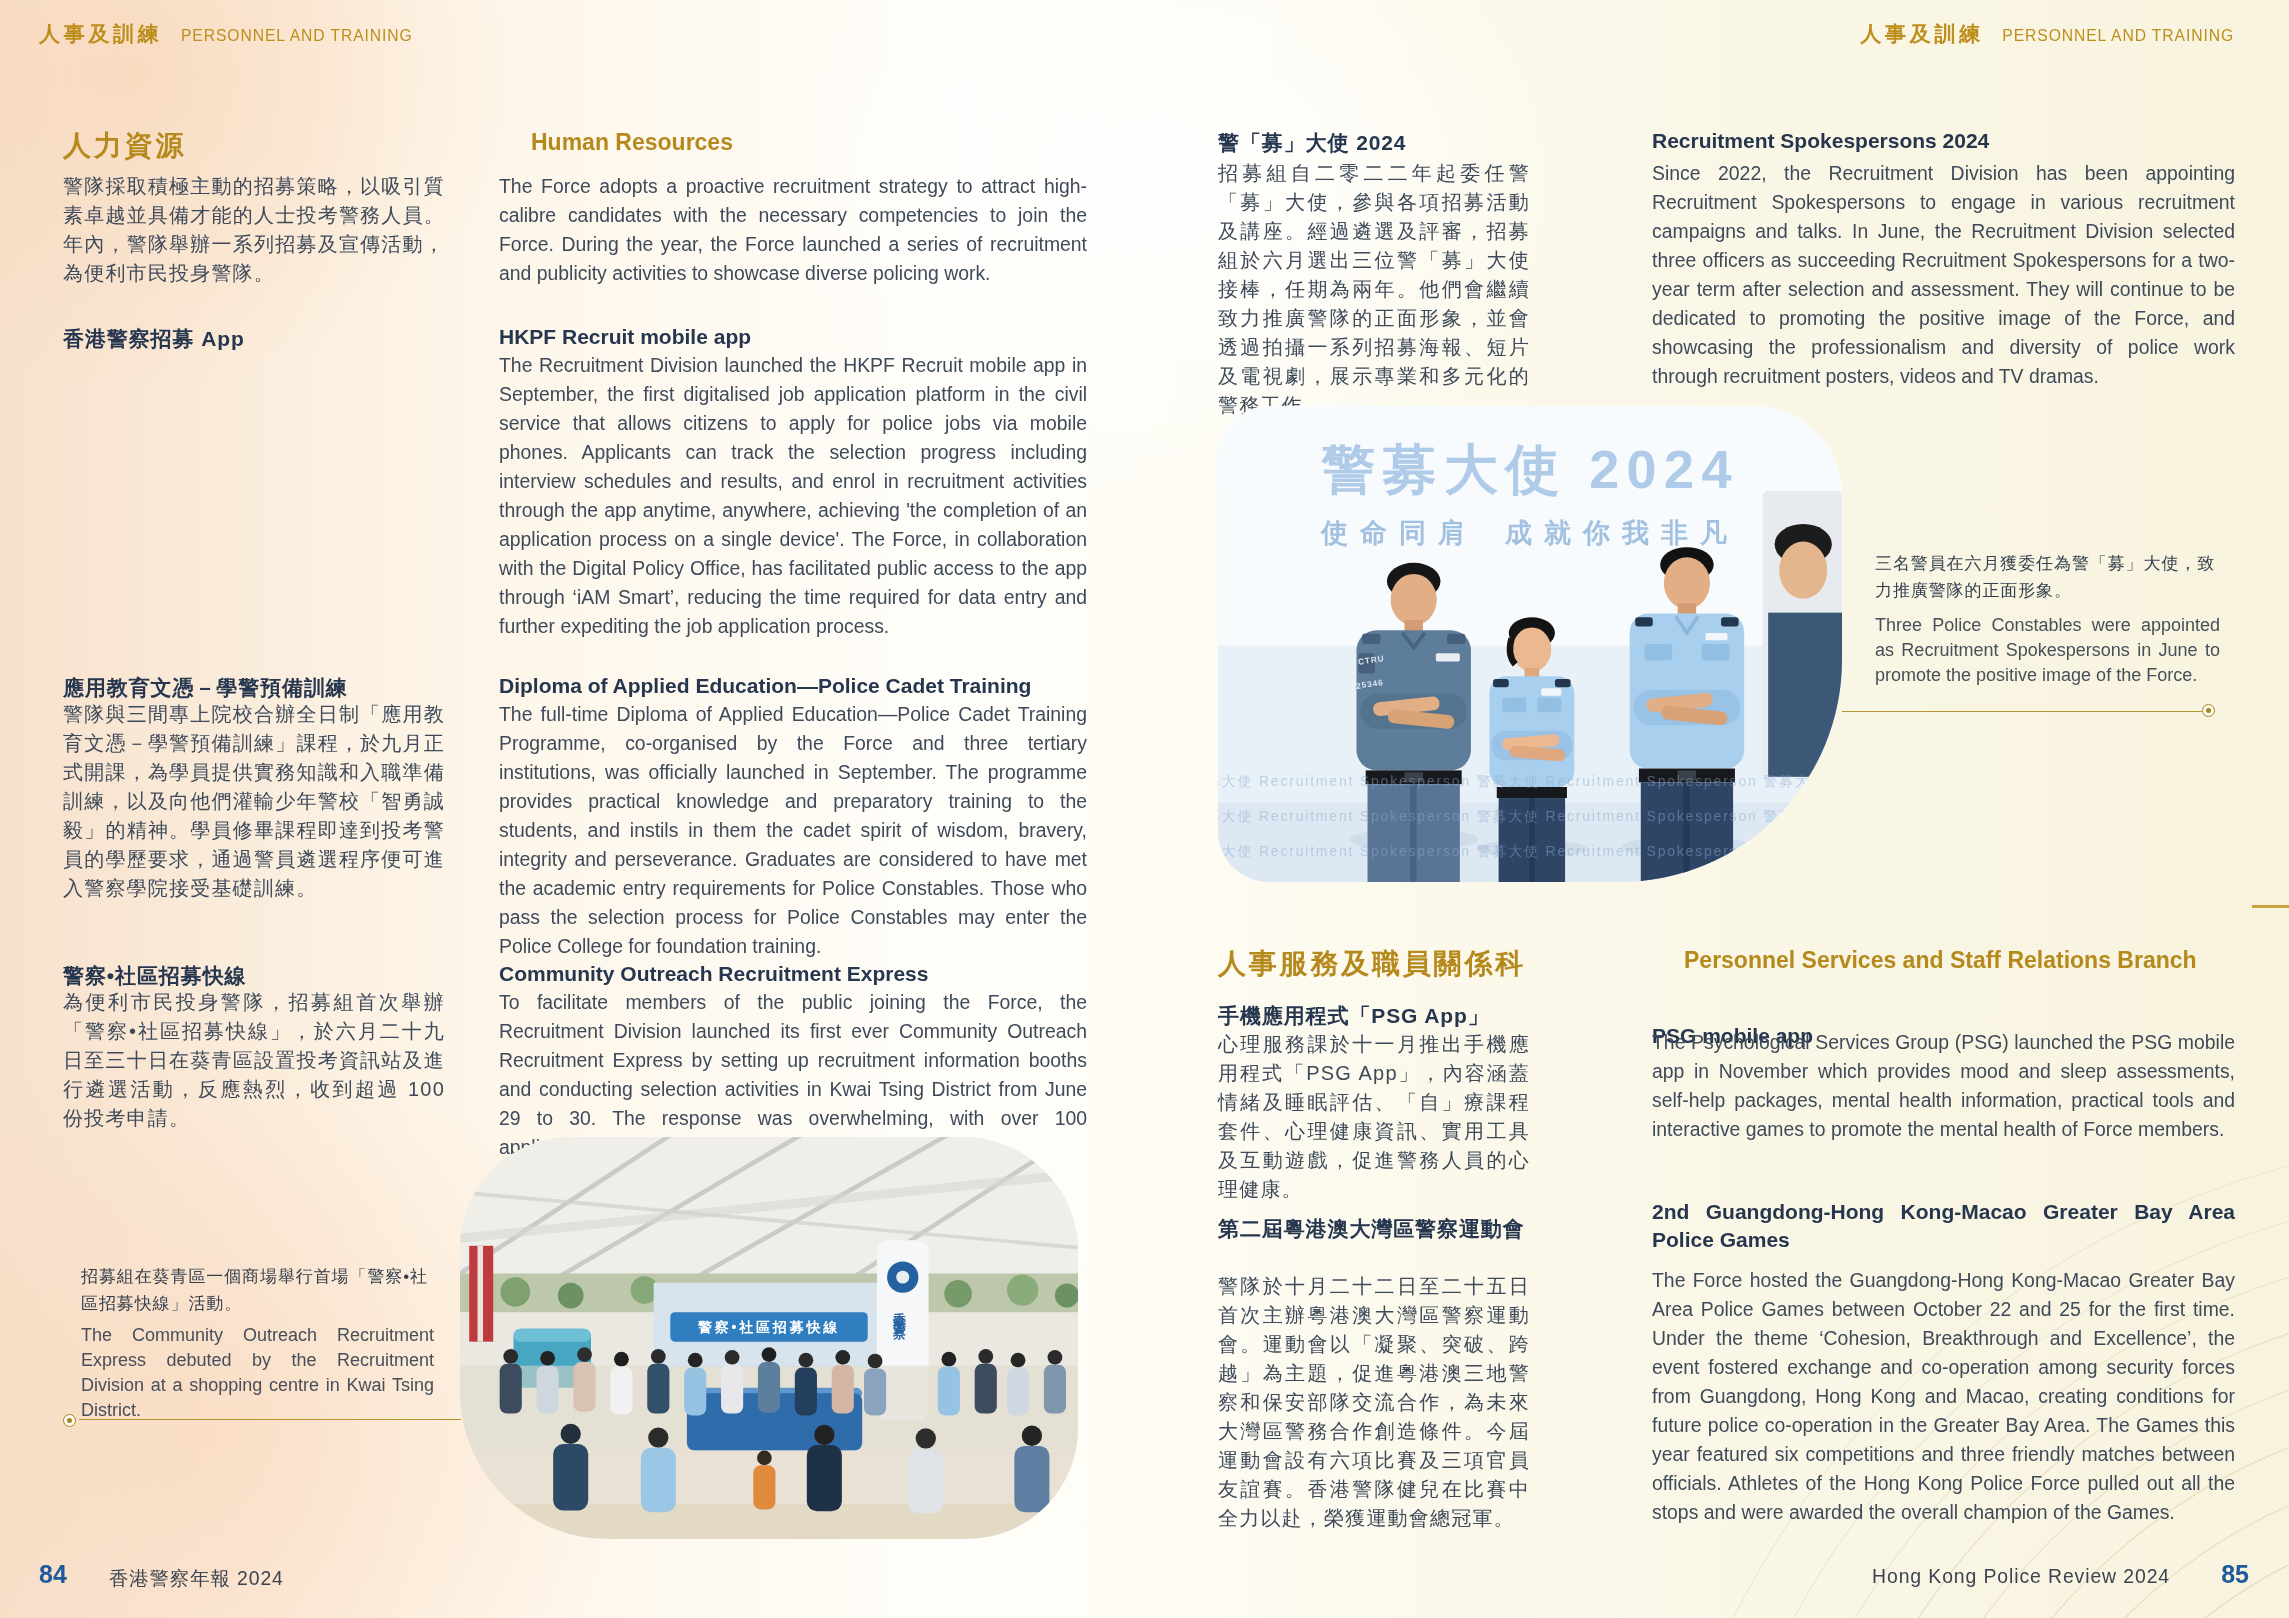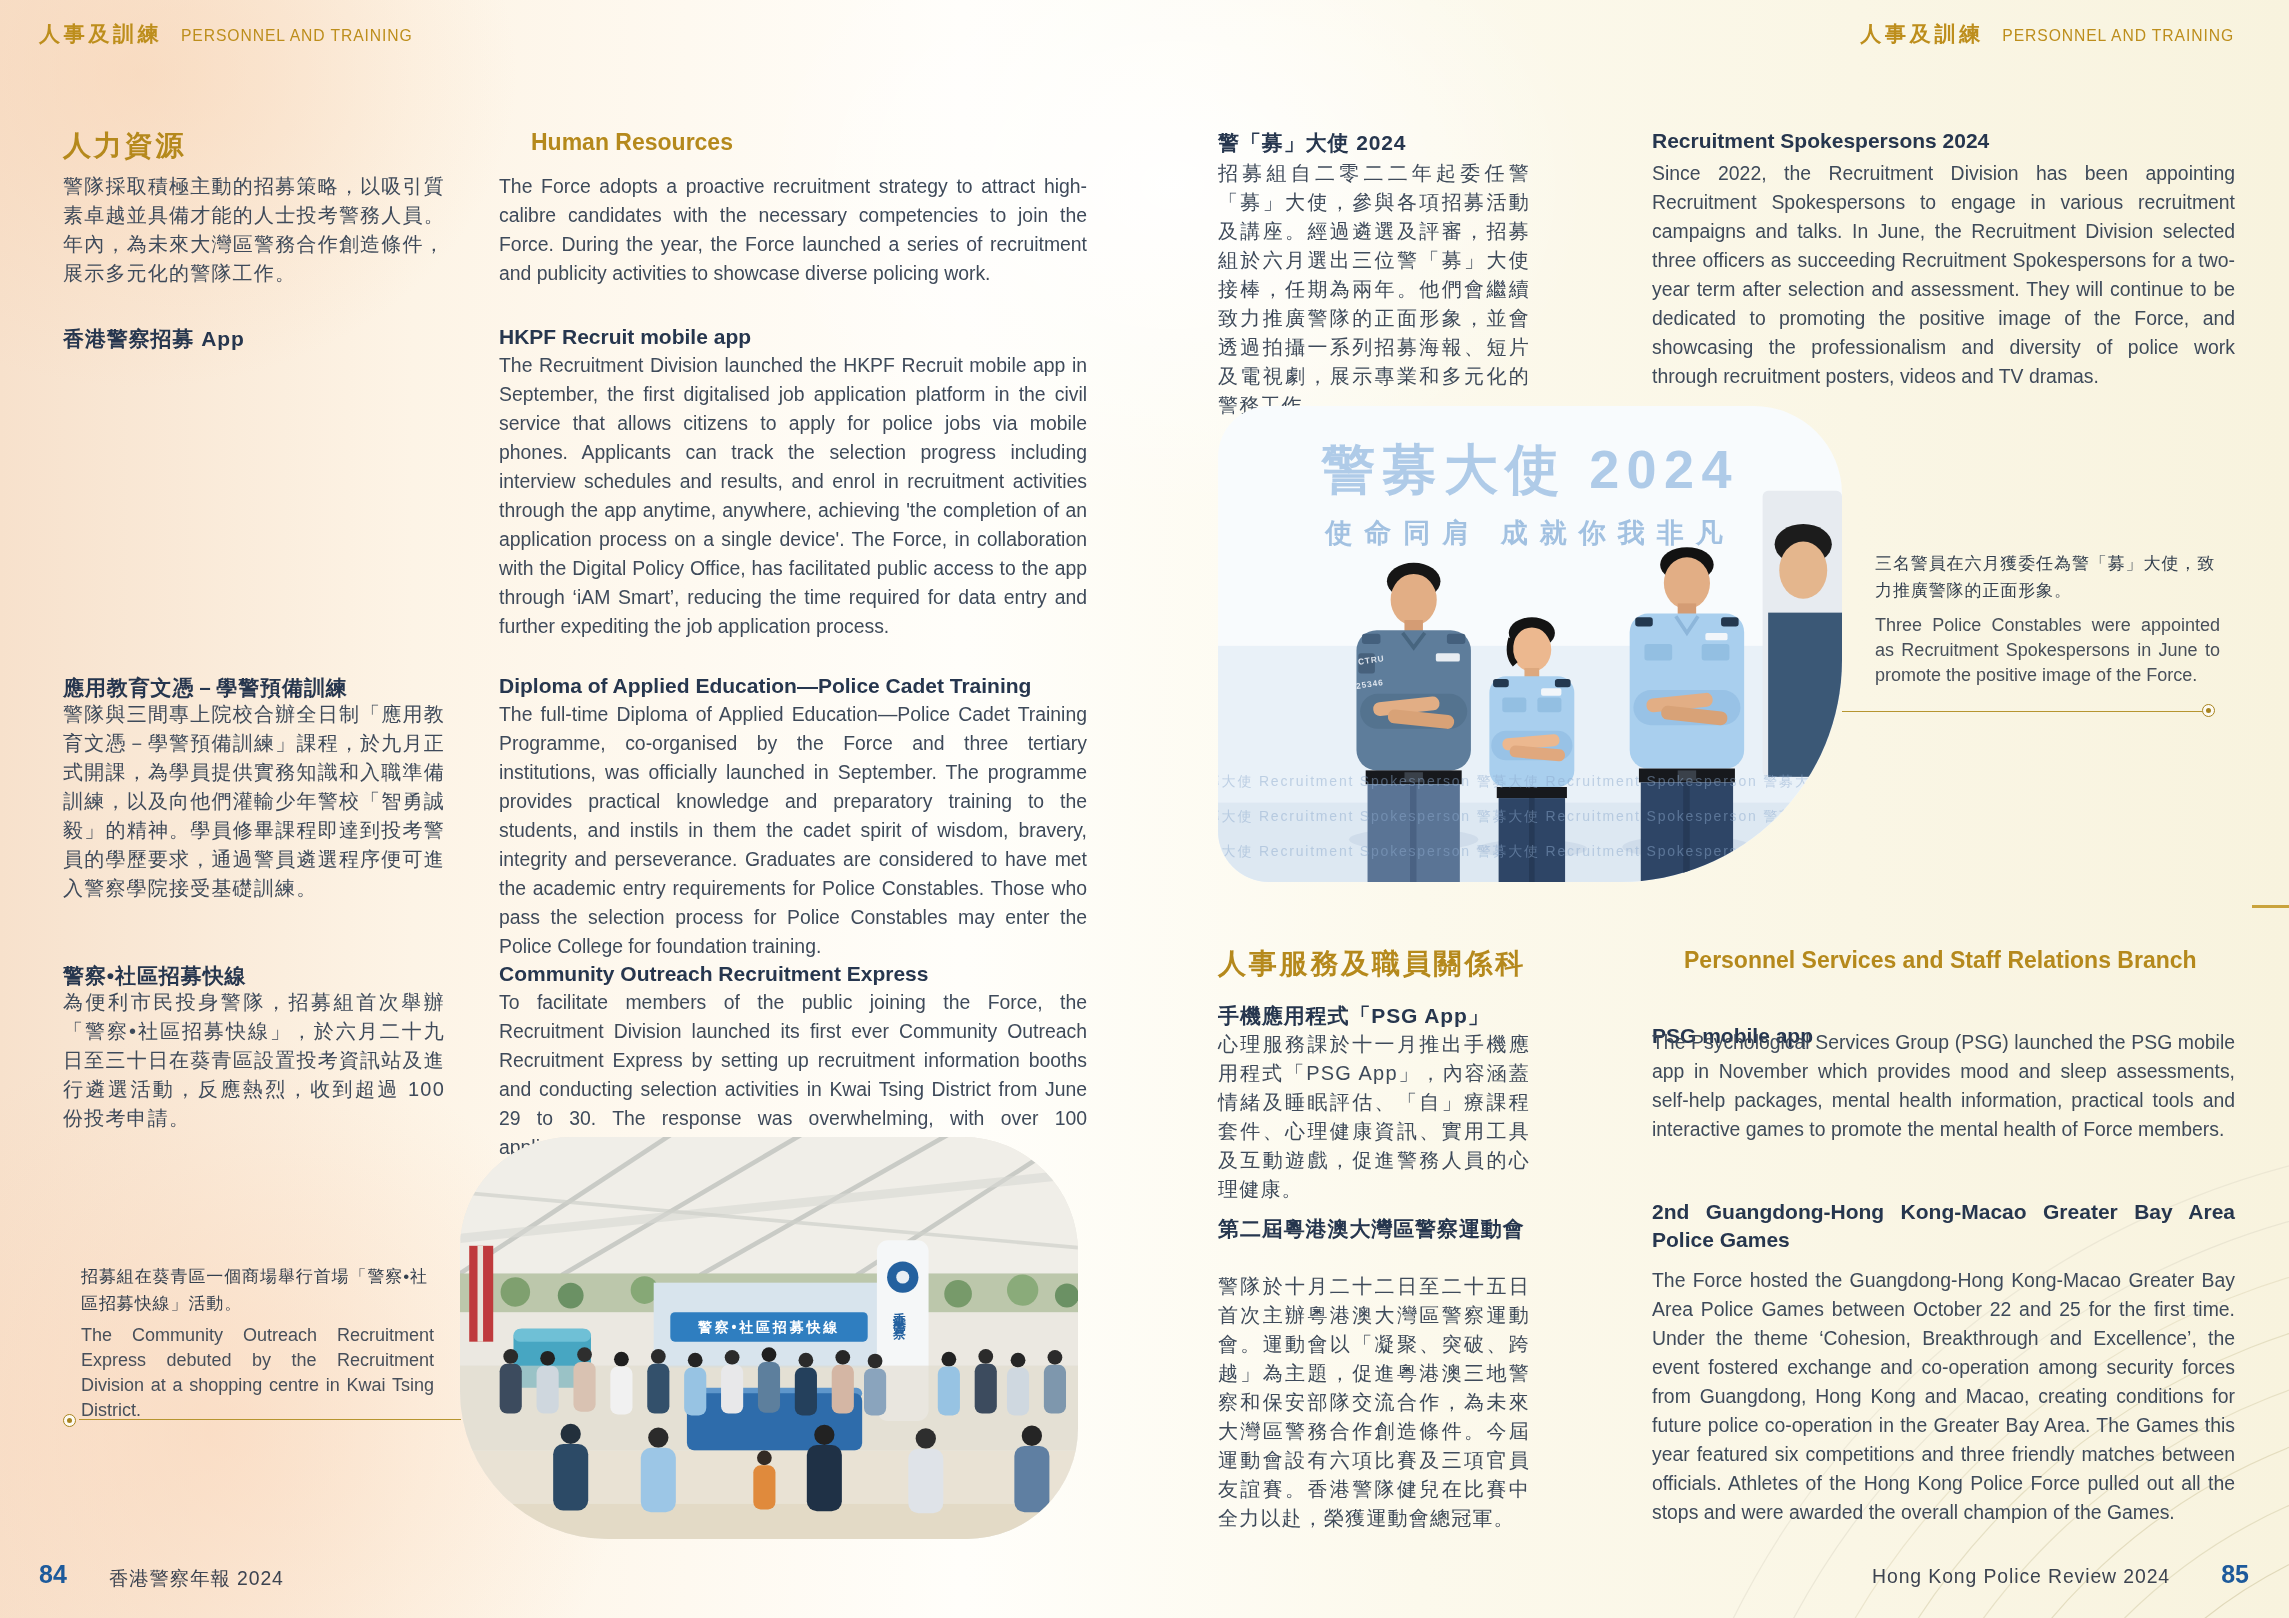--- a/index.html
+++ b/index.html
@@ -27,21 +27,21 @@
   .leaddot{position:absolute;width:11px;height:11px;border-radius:50%;border:1.8px solid #a8841f;background:#fdfaf2;}
   .leaddot span{position:absolute;left:2.8px;top:2.8px;width:5.5px;height:5.5px;border-radius:50%;background:#a8841f;}
   .goldtick{position:absolute;width:38px;height:2.8px;background:#c9a33c;}
   .photo{position:absolute;overflow:hidden;}
   .mall{left:460px;top:1137px;width:618px;height:402px;border-radius:111px 115px 111px 148px;}
   .spokes{left:1218px;top:406px;width:624px;height:476px;border-radius:51px 88px 222px 51px;}
   .ph-svg{display:block;width:100%;height:100%;}
   .mall-banner-text{position:absolute;left:214px;top:182px;width:190px;text-align:center;font-size:14px;font-weight:bold;color:#ffffff;letter-spacing:2.8px;}
   .mall-pillar-text{position:absolute;left:430px;top:164px;height:111px;writing-mode:vertical-rl;font-size:13px;font-weight:bold;color:#24619f;letter-spacing:4.6px;}
   .sp-title{position:absolute;left:0;right:0;top:28px;text-align:center;font-size:54px;font-weight:bold;color:#afcbe8;letter-spacing:7.4px;white-space:nowrap;}
-  .sp-slogan{position:absolute;left:0;right:0;top:109px;text-align:center;font-size:27px;font-weight:bold;color:#a2c1e1;letter-spacing:12px;white-space:nowrap;}
+  .sp-slogan{position:absolute;left:0;right:0;top:109px;text-align:center;font-size:27px;font-weight:bold;color:#a2c1e1;letter-spacing:12px;white-space:nowrap;font-family:Liberation Mono, monospace;}
   .sp-wm{position:absolute;left:-28px;right:-28px;text-align:center;font-size:14px;color:rgba(140,170,205,.48);letter-spacing:1.8px;white-space:nowrap;overflow:hidden;}
   .sp-patch{position:absolute;font-size:8.3px;font-weight:bold;color:#dde4ed;letter-spacing:0.9px;}
   .fnum{font-size:25px;font-weight:bold;color:#1d5a9b;}
   .ftxt{font-size:19.4px;color:#3c4350;letter-spacing:0.9px;}
   .deco{position:absolute;right:0;bottom:0;pointer-events:none;}
 </style>
 </head>
 <body>
 
 <div class="page">
@@ -66,21 +66,21 @@
   </svg>
 
   <div class="abs" style="left:39px;top:20px;">
     <span class="hdr-zh">人事及訓練</span><span class="hdr-en">PERSONNEL AND TRAINING</span>
   </div>
   <div class="abs" style="right:56px;top:20px;text-align:right;">
     <span class="hdr-zh">人事及訓練</span><span class="hdr-en">PERSONNEL AND TRAINING</span>
   </div>
 
   <div class="abs gold-zh" style="left:63px;top:127px;">人力資源</div>
-  <p class="abs body zh" style="left:63px;top:172px;width:382px;">警隊採取積極主動的招募策略，以吸引質素卓越並具備才能的人士投考警務人員。年內，為未來大灣區警務合作創造條件，展示多元化的警隊工作。</p>
+  <p class="abs body zh" style="left:63px;top:172px;width:382px;">警隊採取積極主動的招募策略，以吸引質素卓越並具備才能的人士投考警務人員。年內，警隊舉辦一系列招募及宣傳活動，為便利市民投身警隊。</p>
   <div class="abs h3 zh" style="left:63px;top:325px;">香港警察招募 App</div>
   <div class="abs h3 zh" style="left:63px;top:674px;">應用教育文憑－學警預備訓練</div>
   <p class="abs body zh" style="left:63px;top:700px;width:382px;">警隊與三間專上院校合辦全日制「應用教育文憑－學警預備訓練」課程，於九月正式開課，為學員提供實務知識和入職準備訓練，以及向他們灌輸少年警校「智勇誠毅」的精神。學員修畢課程即達到投考警員的學歷要求，通過警員遴選程序便可進入警察學院接受基礎訓練。</p>
   <div class="abs h3 zh" style="left:63px;top:962px;">警察•社區招募快線</div>
   <p class="abs body zh" style="left:63px;top:988px;width:382px;">為便利市民投身警隊，招募組首次舉辦「警察•社區招募快線」，於六月二十九日至三十日在葵青區設置投考資訊站及進行遴選活動，反應熱烈，收到超過 100 份投考申請。</p>
 
   <p class="abs cap-zh" style="left:81px;top:1263px;width:360px;">招募組在葵青區一個商場舉行首場「警察•社區招募快線」活動。</p>
   <p class="abs cap-en" style="left:81px;top:1323px;width:353px;">The Community Outreach Recruitment Express debuted by the Recruitment Division at a shopping centre in Kwai Tsing District.</p>
   <div class="leaddot" style="left:63px;top:1414px;">
       <span></span>

